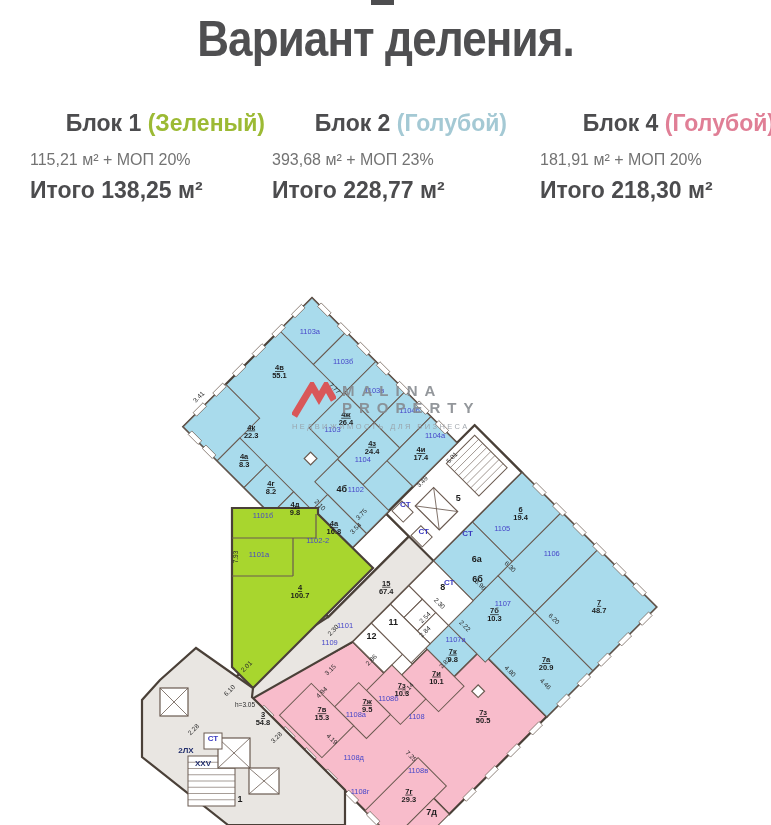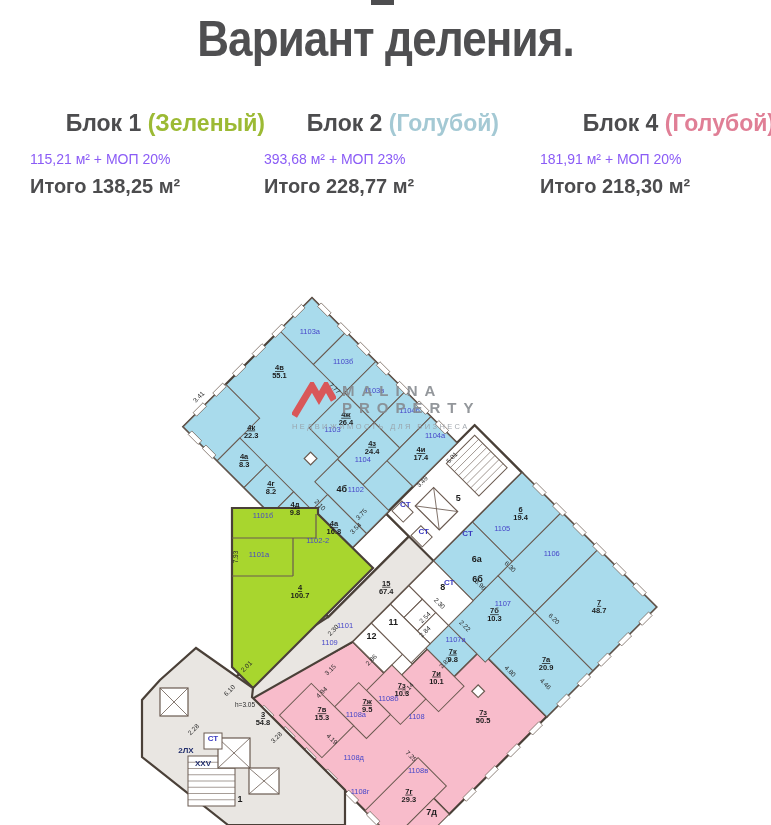--- a/index.html
+++ b/index.html
@@ -6,22 +6,22 @@
   body{width:771px;height:825px;position:relative;overflow:hidden;
        font-family:"Liberation Sans","DejaVu Sans",sans-serif;}
   .crop-mark{position:absolute;left:371px;top:0;width:23px;height:5px;background:#4d4d4f;}
   .page-title{position:absolute;left:0;top:10px;width:771px;text-align:center;
       font-size:50px;font-weight:800;color:#4f4f51;letter-spacing:-1px;
       transform:scaleX(.88);transform-origin:center;}
   .blocks{position:absolute;top:110px;left:0;width:771px;}
   .block{position:absolute;top:0;width:235px;}
   .block .bname{font-size:23px;font-weight:800;color:#4c4c4e;text-align:right;}
   .block .bcolor{font-weight:700;}
-  .block .barea{font-size:14px;color:#8b5cf6;margin-top:14px;}
-  .block .btotal{font-size:20px;font-weight:800;color:#4c4c4e;margin-top:8px;}
+  .block .barea{font-size:16px;color:#737373;margin-top:14px;}
+  .block .btotal{font-size:23px;font-weight:800;color:#4c4c4e;margin-top:8px;}
   .wm{position:absolute;left:292px;top:382px;width:200px;opacity:.88;pointer-events:none;}
   .wm-row{display:flex;align-items:flex-start;}
   .wm-texts{margin-left:6px;}
   .wm-l1,.wm-l2{font-size:15px;font-weight:700;color:#85898e;letter-spacing:7px;line-height:17px;}
   .wm-l3{font-size:7.5px;color:#979da4;letter-spacing:2.4px;margin-top:4px;white-space:nowrap;}
   svg text{font-family:"Liberation Sans","DejaVu Sans",sans-serif;}
   .lbl-u{font-size:7.5px;fill:#4747c9;}
   .lbl-r{font-size:7.5px;font-weight:700;fill:#1c1c1c;}
   .lbl-s{font-size:9px;font-weight:700;fill:#1c1c1c;}
   .lbl-s2{font-size:8px;font-weight:700;fill:#23306e;}
@@ -35,21 +35,21 @@
 
 <div class="page-title">Вариант деления.</div>
 
 <div class="blocks">
   <div class="block" style="left:30px">
     <div class="bname"><span>Блок 1</span>
       <span class="bcolor" style="color:#9cba34">(Зеленый)</span></div>
     <div class="barea">115,21 м² + МОП 20%</div>
     <div class="btotal">Итого 138,25 м²</div>
   </div>
-  <div class="block" style="left:264px">
+  <div class="block" style="left:272px">
     <div class="bname"><span>Блок 2</span>
       <span class="bcolor" style="color:#a4c9d4">(Голубой)</span></div>
     <div class="barea">393,68 м² + МОП 23%</div>
     <div class="btotal">Итого 228,77 м²</div>
   </div>
   <div class="block" style="left:540px">
     <div class="bname"><span>Блок 4</span>
       <span class="bcolor" style="color:#e07f96">(Голубой)</span></div>
     <div class="barea">181,91 м² + МОП 20%</div>
     <div class="btotal">Итого 218,30 м²</div>

